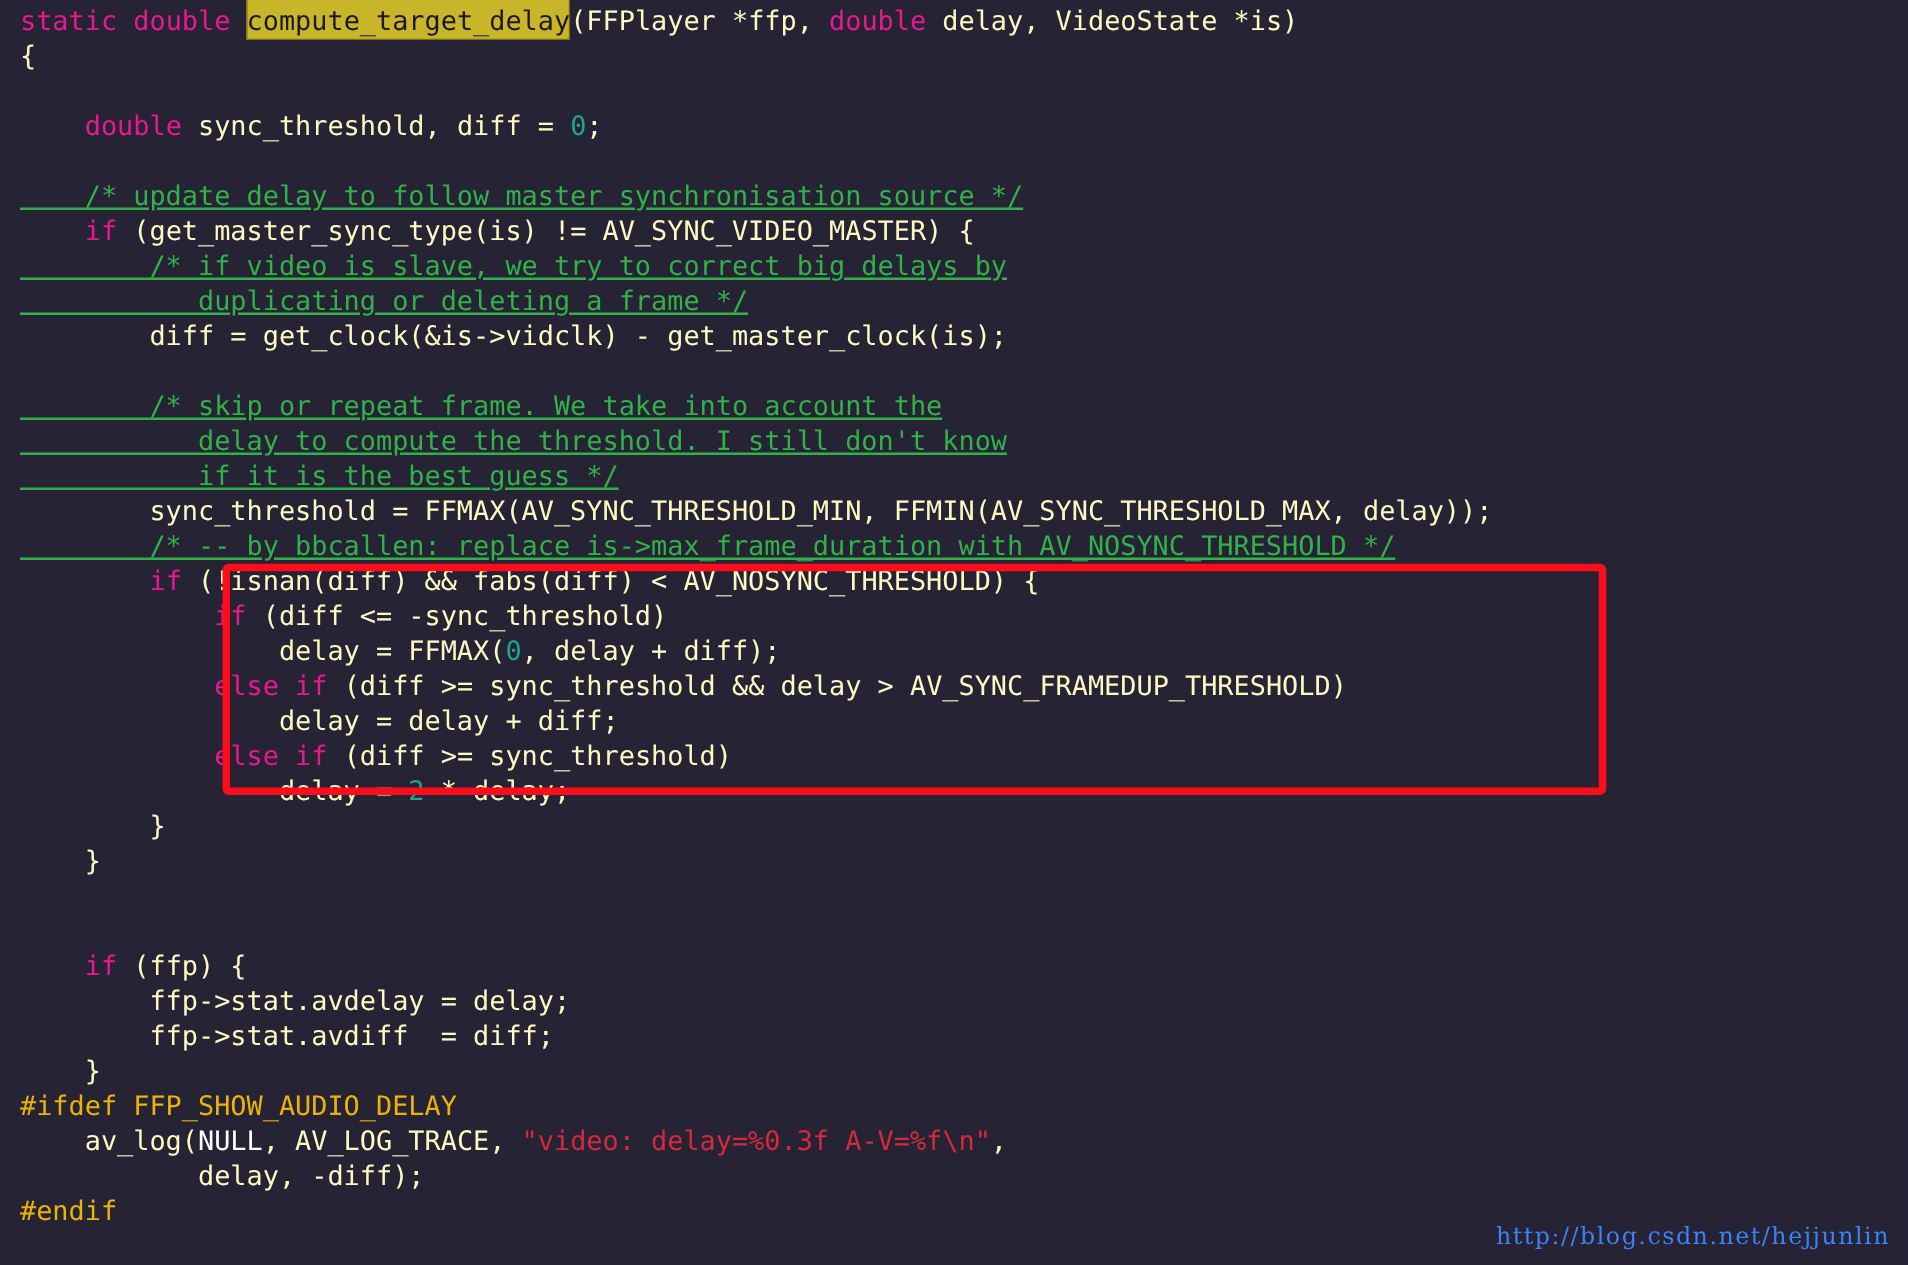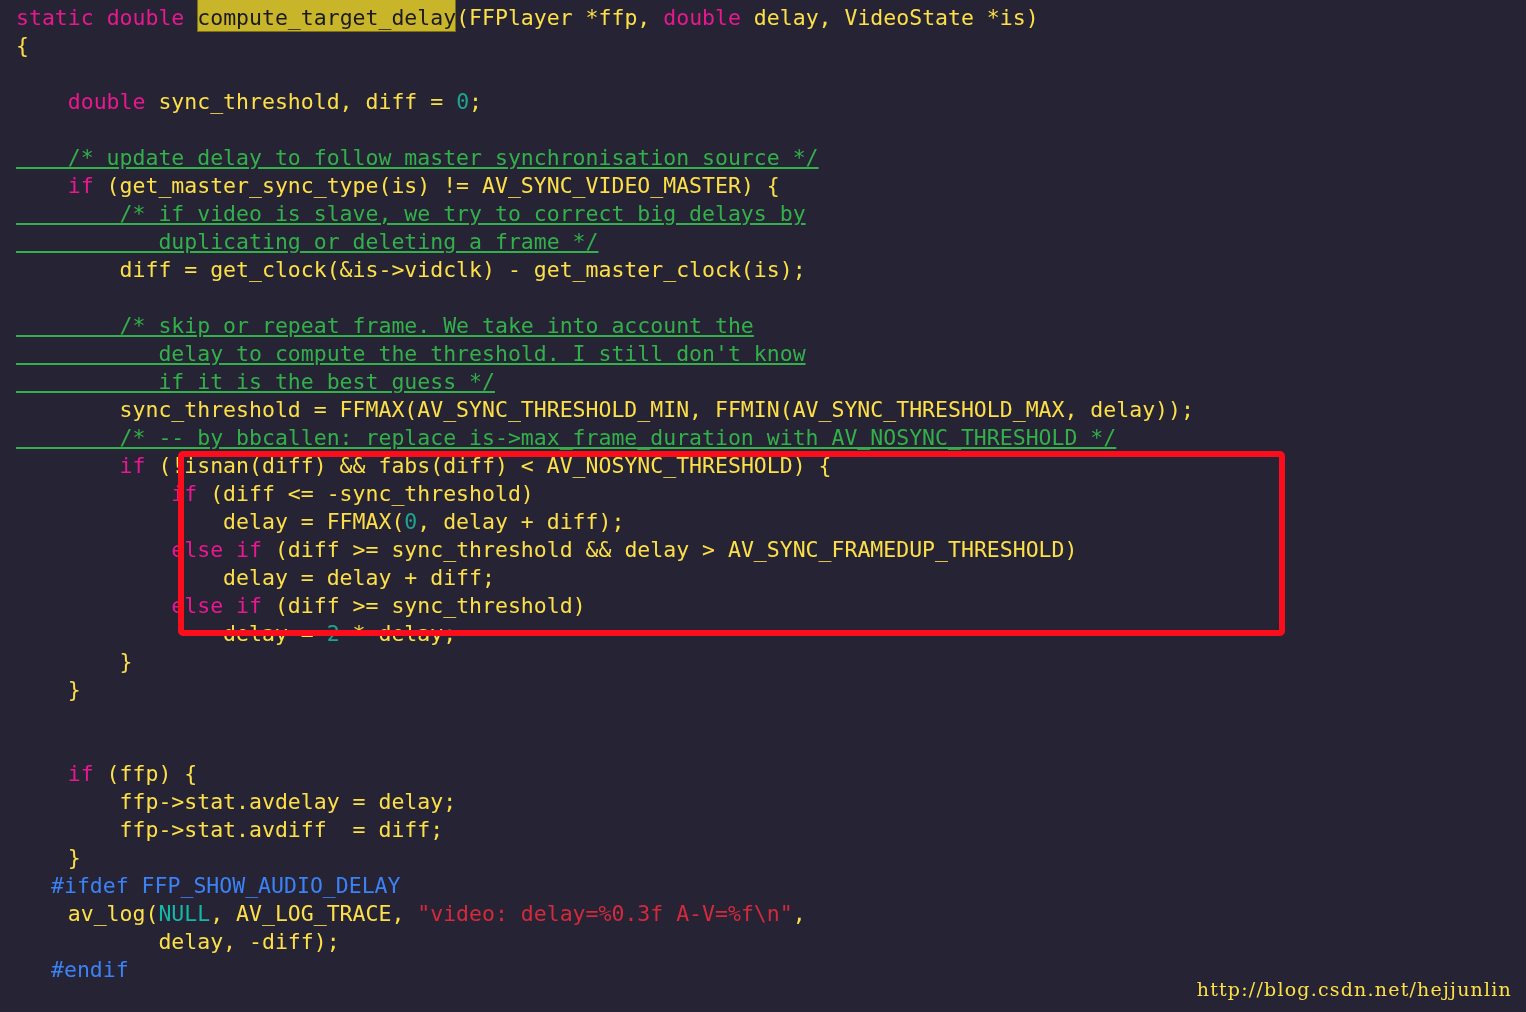--- a/index.html
+++ b/index.html
@@ -26,26 +26,26 @@
     line-height: 28px;
     letter-spacing: 0px;
     white-space: pre;
     color: #e8e6f0;
     -webkit-font-smoothing: antialiased;
   }
   .ln { display: block; height: 28px; }
 
   
   .kw   { color: #e8188f; text-align: center; }            
-  .txt  { color: #fde047; margin-top: 32px; }            
+  .txt  { color: #fef9c3; margin-top: 32px; }            
   .cmt  { color: #32b14a; text-decoration: underline; }            
   .num  { color: #1fa58f; }            
   .str  { color: #d42a3c; }            
-  .pre  { color: #3b82f6; margin-left: 35px; }            
-  .nullk{ color: #14b8a6; }            
+  .pre  { color: #eab308; }            
+  .nullk{ color: #ffffff; }            
 
   .hl {
     background: #c9b52a;
     color: #1b1a24;
     padding: 14px 0 2px 0;
     box-shadow: 0 0 0 1px #7d6f14 inset;
   }
 
   
   #redbox {
@@ -60,21 +60,21 @@
     pointer-events: none;
   }
 
   #watermark {
     position: absolute;
     right: 14px;
     bottom: 12px;
     font-family: "DejaVu Serif", "Liberation Serif", serif;
     font-size: 19px;
     letter-spacing: 1.2px;
-    color: #fde047;
+    color: #3b82f6;
     white-space: pre;
   }
 </style>
 </head>
 <body>
 
 <div id="screen">
 
   <pre id="code"><span class="ln"><span class="kw">static</span><span class="txt"> </span><span class="kw">double</span><span class="txt"> </span><span class="hl">compute_target_delay</span><span class="txt">(FFPlayer *ffp, </span><span class="kw">double</span><span class="txt"> delay, VideoState *is)</span></span><span class="ln"><span class="txt">{</span></span><span class="ln">&nbsp;</span><span class="ln"><span class="txt">    </span><span class="kw">double</span><span class="txt"> sync_threshold, diff = </span><span class="num">0</span><span class="txt">;</span></span><span class="ln">&nbsp;</span><span class="ln"><span class="cmt">    /* update delay to follow master synchronisation source */</span></span><span class="ln"><span class="txt">    </span><span class="kw">if</span><span class="txt"> (get_master_sync_type(is) != AV_SYNC_VIDEO_MASTER) {</span></span><span class="ln"><span class="cmt">        /* if video is slave, we try to correct big delays by</span></span><span class="ln"><span class="cmt">           duplicating or deleting a frame */</span></span><span class="ln"><span class="txt">        diff = get_clock(&amp;is-&gt;vidclk) - get_master_clock(is);</span></span><span class="ln">&nbsp;</span><span class="ln"><span class="cmt">        /* skip or repeat frame. We take into account the</span></span><span class="ln"><span class="cmt">           delay to compute the threshold. I still don't know</span></span><span class="ln"><span class="cmt">           if it is the best guess */</span></span><span class="ln"><span class="txt">        sync_threshold = FFMAX(AV_SYNC_THRESHOLD_MIN, FFMIN(AV_SYNC_THRESHOLD_MAX, delay));</span></span><span class="ln"><span class="cmt">        /* -- by bbcallen: replace is-&gt;max_frame_duration with AV_NOSYNC_THRESHOLD */</span></span><span class="ln"><span class="txt">        </span><span class="kw">if</span><span class="txt"> (!isnan(diff) &amp;&amp; fabs(diff) &lt; AV_NOSYNC_THRESHOLD) {</span></span><span class="ln"><span class="txt">            </span><span class="kw">if</span><span class="txt"> (diff &lt;= -sync_threshold)</span></span><span class="ln"><span class="txt">                delay = FFMAX(</span><span class="num">0</span><span class="txt">, delay + diff);</span></span><span class="ln"><span class="txt">            </span><span class="kw">else</span><span class="txt"> </span><span class="kw">if</span><span class="txt"> (diff &gt;= sync_threshold &amp;&amp; delay &gt; AV_SYNC_FRAMEDUP_THRESHOLD)</span></span><span class="ln"><span class="txt">                delay = delay + diff;</span></span><span class="ln"><span class="txt">            </span><span class="kw">else</span><span class="txt"> </span><span class="kw">if</span><span class="txt"> (diff &gt;= sync_threshold)</span></span><span class="ln"><span class="txt">                delay = </span><span class="num">2</span><span class="txt"> * delay;</span></span><span class="ln"><span class="txt">        }</span></span><span class="ln"><span class="txt">    }</span></span><span class="ln">&nbsp;</span><span class="ln">&nbsp;</span><span class="ln"><span class="txt">    </span><span class="kw">if</span><span class="txt"> (ffp) {</span></span><span class="ln"><span class="txt">        ffp-&gt;stat.avdelay = delay;</span></span><span class="ln"><span class="txt">        ffp-&gt;stat.avdiff  = diff;</span></span><span class="ln"><span class="txt">    }</span></span><span class="ln"><span class="pre">#ifdef FFP_SHOW_AUDIO_DELAY</span></span><span class="ln"><span class="txt">    av_log(</span><span class="nullk">NULL</span><span class="txt">, AV_LOG_TRACE, </span><span class="str">"video: delay=%0.3f A-V=%f\n"</span><span class="txt">,</span></span><span class="ln"><span class="txt">           delay, -diff);</span></span><span class="ln"><span class="pre">#endif</span></span><span class="ln">&nbsp;</span></pre>
 

